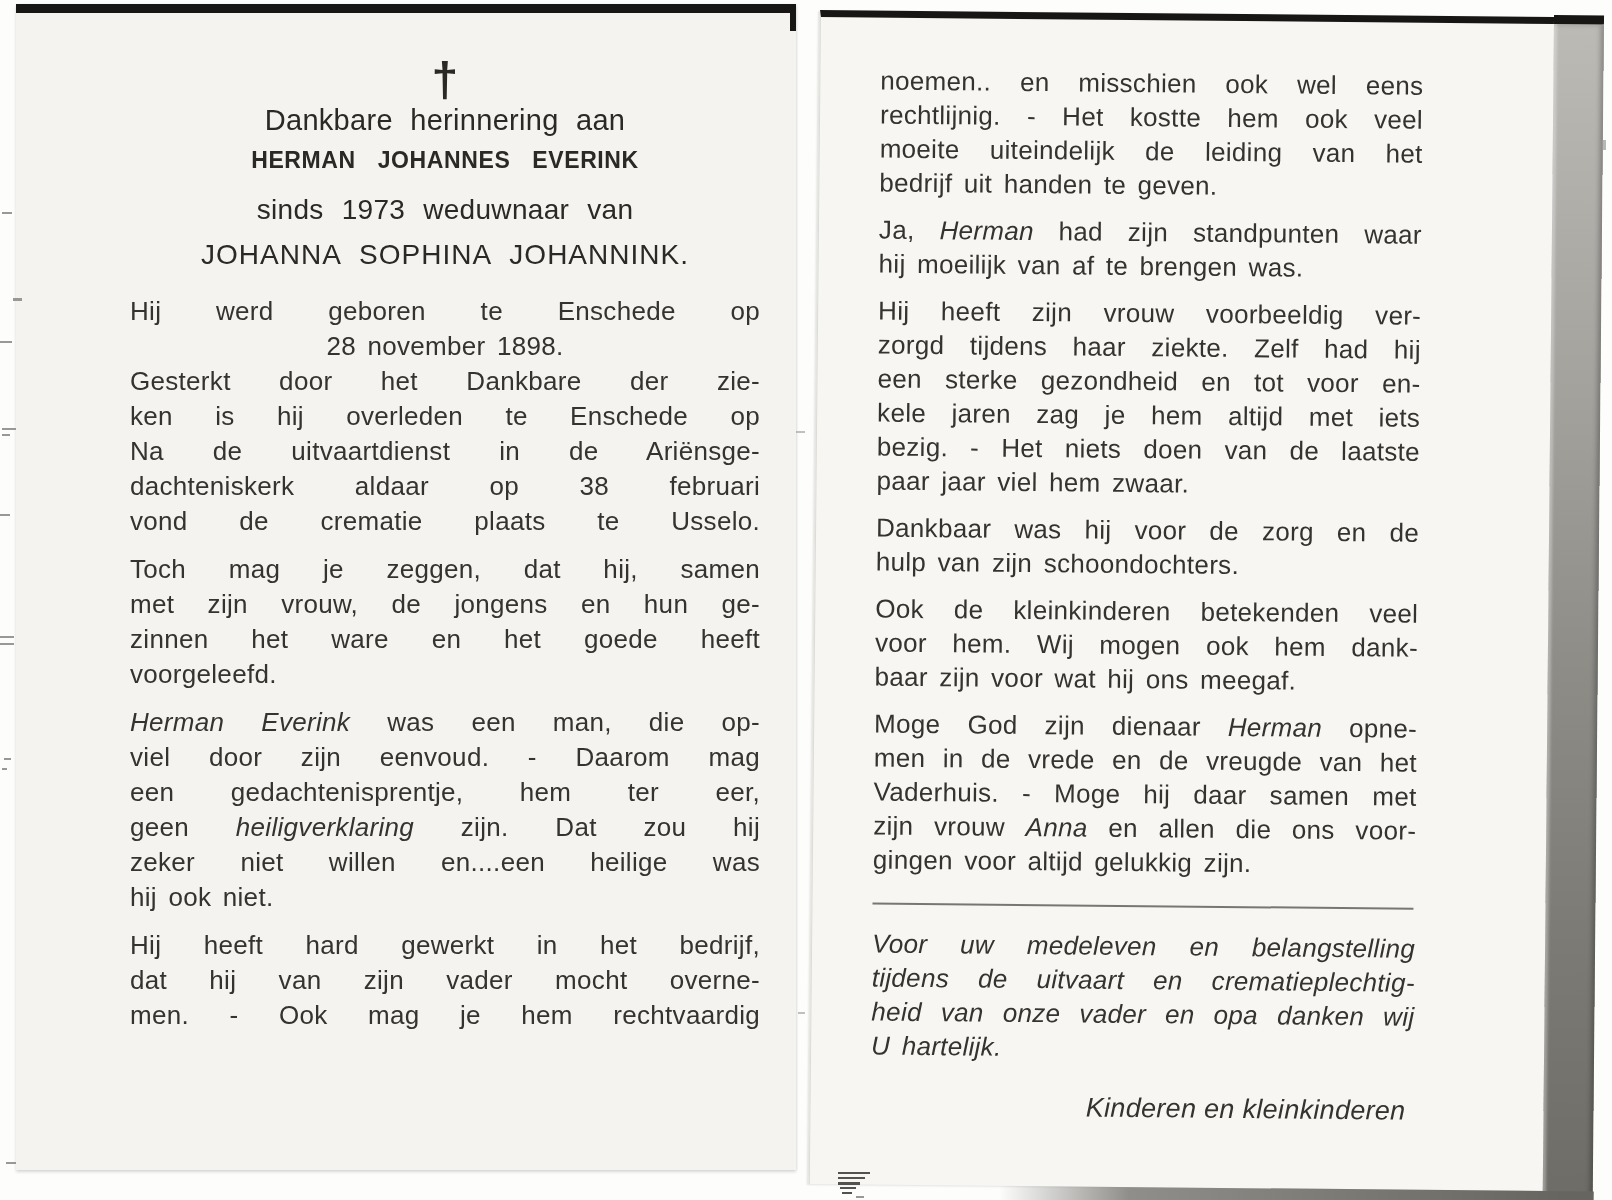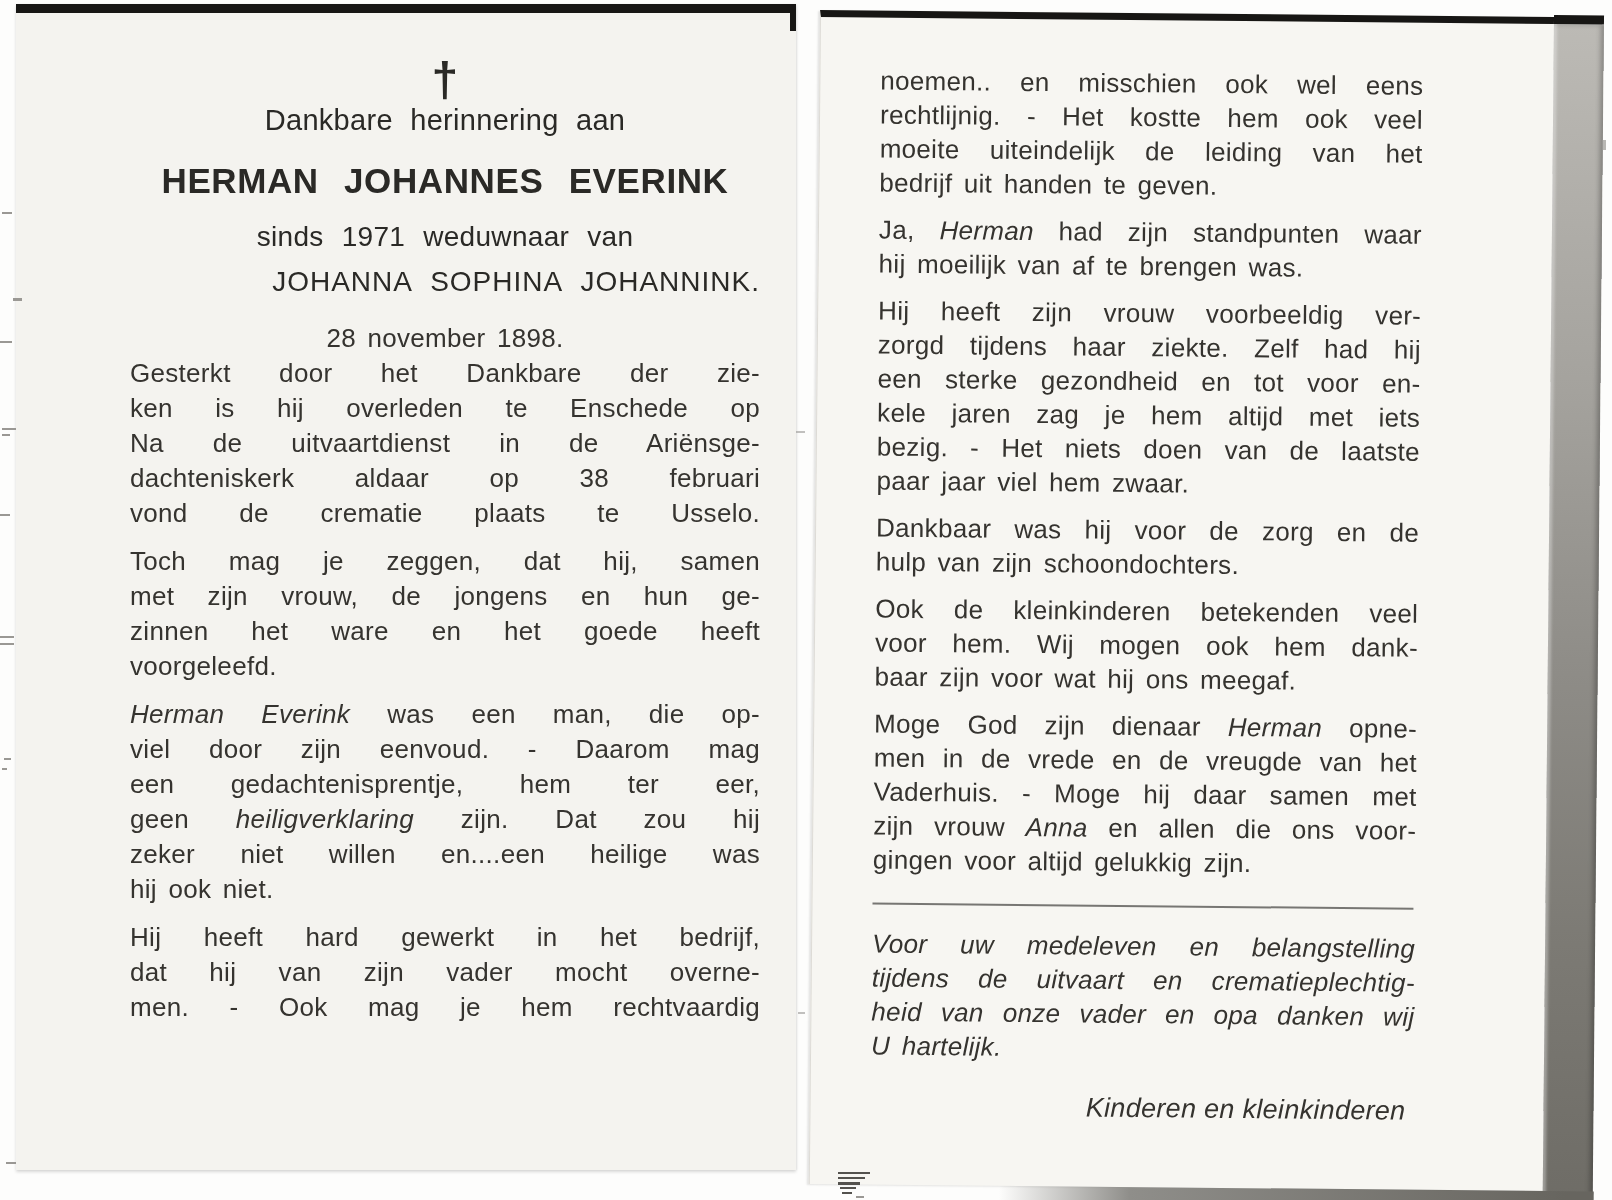--- a/index.html
+++ b/index.html
@@ -24,23 +24,23 @@
     box-shadow:0 2px 3px rgba(0,0,0,.14), 1px 0 2px rgba(0,0,0,.06);
   }
   .left-bar{position:absolute;top:0;left:0;width:100%;height:9px;background:var(--top-bar);}
   .left-bar-hook{position:absolute;top:0;right:0;width:6px;height:27px;background:var(--top-bar);}
   .left-content{
     position:absolute;left:114px;right:36px;top:52px;
     font-size:26px;letter-spacing:.3px;
   }
   .cross{font-size:48px;line-height:1;font-weight:700;text-align:center;color:var(--heading-ink);}
   .intro{font-size:29px;text-align:center;word-spacing:9px;color:var(--heading-ink);}
-  .name{font-size:35px;font-weight:700;margin-top:24px;text-align:center;word-spacing:15px;letter-spacing:.6px;color:var(--heading-ink);}
+  .name{font-size:23px;font-weight:700;margin-top:10px;text-align:center;word-spacing:15px;letter-spacing:.6px;color:var(--heading-ink);}
   .sub1{font-size:28px;margin-top:20px;text-align:center;word-spacing:10px;color:var(--heading-ink);}
-  .sub2{font-size:28px;margin-top:13px;text-align:right;word-spacing:10px;letter-spacing:1px;color:var(--heading-ink);}
+  .sub2{font-size:28px;margin-top:13px;text-align:center;word-spacing:10px;letter-spacing:1px;color:var(--heading-ink);}
   .left-body{margin-top:23px;}
   .left-body .tline{line-height:35px;}
 
   
   .right-unit{
     position:absolute;left:810px;top:6px;width:802px;height:1194px;
     transform:rotate(0.55deg);transform-origin:10px 10px;
   }
   .right-page{
     position:absolute;left:10px;top:4px;width:734px;height:1174px;
@@ -82,24 +82,25 @@
 </head>
 <body>
 
 <div class="left-page">
   <div class="left-bar"></div>
   <div class="left-bar-hook"></div>
   <div class="left-content">
     <div class="cross">†</div>
     <div class="intro">Dankbare herinnering aan</div>
     <div class="name">HERMAN JOHANNES EVERINK</div>
-    <div class="sub1">sinds 1971 weduwnaar van</div>
+    <div class="sub1">sinds 1973 weduwnaar van</div>
     <div class="sub2">JOHANNA SOPHINA JOHANNINK.</div>
     <div class="left-body">
         <div class="para">
+          <div class="tline a-j"><span>Hij werd geboren te Enschede op</span></div>
           <div class="tline a-c"><span>28 november 1898.</span></div>
           <div class="tline a-j"><span>Gesterkt door het Dankbare der zie-</span></div>
           <div class="tline a-j"><span>ken is hij overleden te Enschede op</span></div>
           <div class="tline a-j"><span>Na de uitvaartdienst in de Ariënsge-</span></div>
           <div class="tline a-j"><span>dachteniskerk aldaar op 38 februari</span></div>
           <div class="tline a-j"><span>vond de crematie plaats te Usselo.</span></div>
         </div>
         <div class="para">
           <div class="tline a-j"><span>Toch mag je zeggen, dat hij, samen</span></div>
           <div class="tline a-j"><span>met zijn vrouw, de jongens en hun ge-</span></div>

